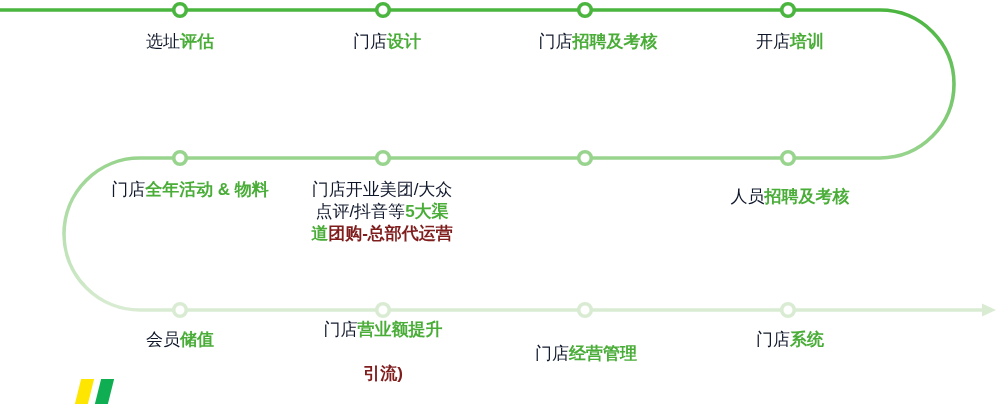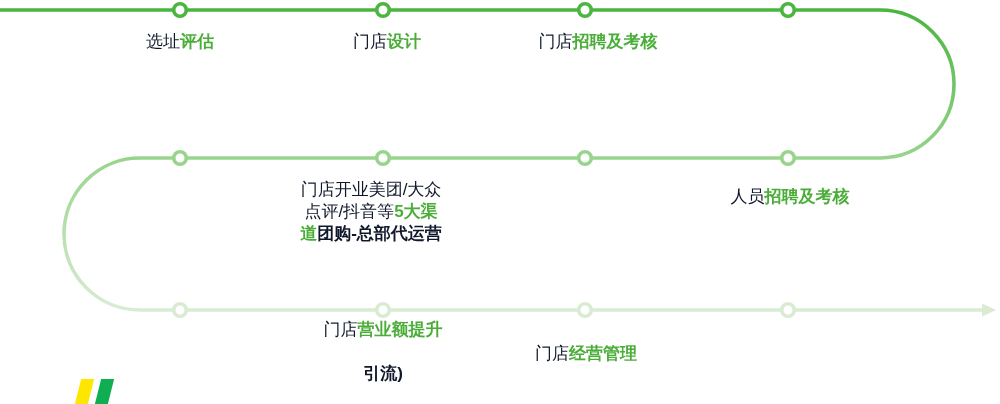--- a/index.html
+++ b/index.html
@@ -14,21 +14,21 @@
   .step-label{
     position:absolute;
     width:230px;
     text-align:center;
     font-size:17px;
     line-height:22px;
     white-space:normal;
   }
   .seg-black{color:#0f172a;font-weight:400;}
   .seg-green{color:#49ad38;font-weight:700;}
-  .seg-red{color:#0f172a;font-weight:700;}
+  .seg-red{color:#7f1d1d;font-weight:700;}
   .logo-mark{
     position:absolute;
     left:78px;top:379px;
     height:25px;
     display:flex;
   }
   .logo-bar{
     width:13px;height:25px;
     transform:skewX(-14deg);
     margin-right:7px;
@@ -78,37 +78,49 @@
 
   <div class="step-label" style="left:65px;top:31px;">
     <span class="seg-black">选址</span><span class="seg-green">评估</span>
   </div>
   <div class="step-label" style="left:272px;top:31px;">
     <span class="seg-black">门店</span><span class="seg-green">设计</span>
   </div>
   <div class="step-label" style="left:483px;top:31px;">
     <span class="seg-black">门店</span><span class="seg-green">招聘及考核</span>
   </div>
+  <div class="step-label" style="left:675px;top:31px;">
+    <span class="seg-black">开店</span><span class="seg-green">培训</span>
+  </div>
 
-  <div class="step-label" style="left:256px;top:179px;">
+  <div class="step-label" style="left:75px;top:179px;">
+    <span class="seg-black">门店</span><span class="seg-green">全年活动 &amp; 物料</span>
+  </div>
+  <div class="step-label" style="left:267px;top:179px;">
     <span class="seg-black">门店开业美团/大众</span><br>
     <span class="seg-black">点评/抖音等</span><span class="seg-green">5大渠</span><br>
     <span class="seg-green">道</span><span class="seg-red">团购-总部代运营</span>
   </div>
   <div class="step-label" style="left:675px;top:186px;">
     <span class="seg-black">人员</span><span class="seg-green">招聘及考核</span>
   </div>
 
+  <div class="step-label" style="left:65px;top:329px;">
+    <span class="seg-black">会员</span><span class="seg-green">储值</span>
+  </div>
   <div class="step-label" style="left:268px;top:319px;">
     <span class="seg-black">门店</span><span class="seg-green">营业额提升</span><br>
     <br>
     <span class="seg-red">引流)</span>
   </div>
   <div class="step-label" style="left:471px;top:343px;">
     <span class="seg-black">门店</span><span class="seg-green">经营管理</span>
+  </div>
+  <div class="step-label" style="left:675px;top:329px;">
+    <span class="seg-black">门店</span><span class="seg-green">系统</span>
   </div>
 
   <div class="logo-mark">
     <div class="logo-bar yellow"></div>
     <div class="logo-bar green"></div>
   </div>
 
 </div>
 
 </body></html>

